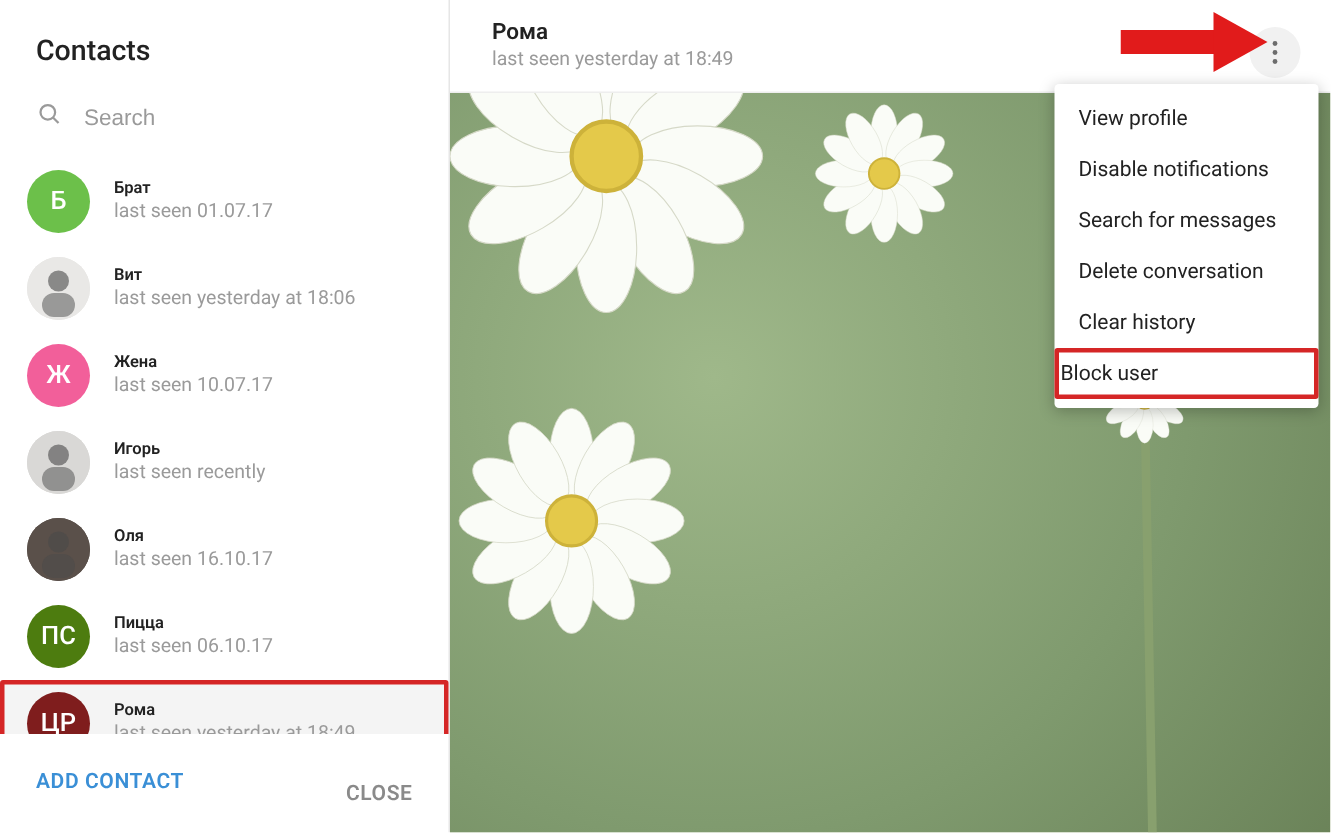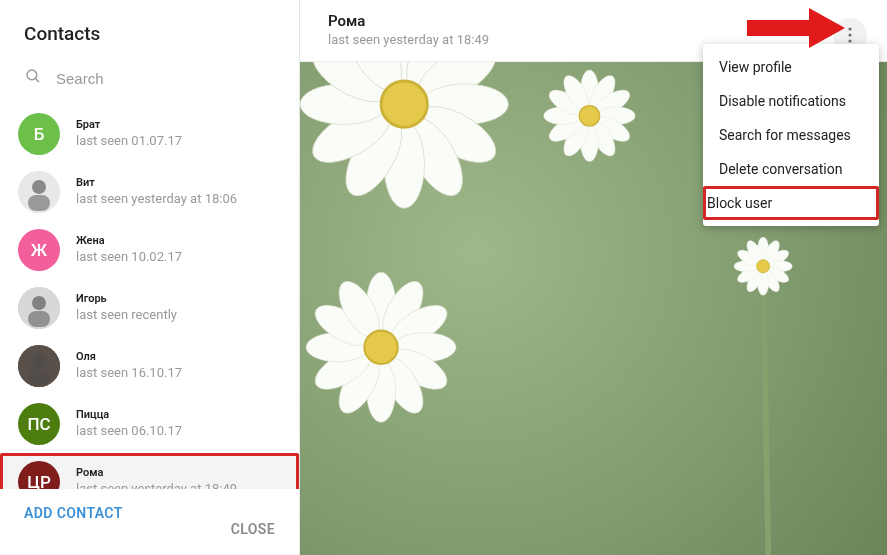--- a/index.html
+++ b/index.html
@@ -84,21 +84,21 @@
     line-height: 1.3;
   }
   .highlight-red {
     border: 3px solid #d52626;
     border-radius: 2px;
   }
   .contact.highlight-red { padding: 5px 13px 5px 15px; }
   .left-footer {
     display: flex;
     justify-content: space-between;
-    align-items: flex-start;
+    align-items: center;
     padding: 16px 24px 18px 24px;
     font-size: 14px;
     font-weight: 600;
     letter-spacing: .4px;
   }
   .footer-btn {
     color: #3a8fd6;
     cursor: pointer;
   }
   .footer-btn.muted { color: #8a8a8a; margin-top: 16px; }
@@ -148,21 +148,21 @@
     flex: 1;
     position: relative;
     background: linear-gradient(135deg, #7b9a6a 0%, #8fa87a 40%, #a8b888 80%);
     overflow: hidden;
   }
   .chat-bg svg { position: absolute; }
 
   
   .menu {
     position: absolute;
-    top: 44px;
+    top: 56px;
     right: 8px;
     width: 176px;
     background: #fff;
     border-radius: 3px;
     box-shadow: 0 2px 10px rgba(0,0,0,.25);
     z-index: 20;
     padding: 6px 0;
   }
   .menu-item {
     padding: 9px 16px;
@@ -219,21 +219,21 @@
         </div>
         <div class="contact-text">
           <div class="contact-name">Вит</div>
           <div class="contact-status">last seen yesterday at 18:06</div>
         </div>
       </div>
       <div class="contact">
         <div class="avatar" style="background: rgb(242, 95, 154);">Ж</div>
         <div class="contact-text">
           <div class="contact-name">Жена</div>
-          <div class="contact-status">last seen 10.02.17</div>
+          <div class="contact-status">last seen 10.07.17</div>
         </div>
       </div>
       <div class="contact">
         <div class="avatar" style="background: rgb(217, 216, 214);">
           <svg width="42" height="42" viewBox="0 0 42 42">
             <rect width="42" height="42" fill="#d9d8d6"></rect>
             <circle cx="21" cy="16" r="7" fill="#4a4a4a" opacity=".6"></circle>
             <rect x="10" y="24" width="22" height="16" rx="8" fill="#4a4a4a" opacity=".5"></rect>
           </svg>
         </div>
@@ -335,15 +335,16 @@
       <use href="#daisy" transform="translate(400 210) scale(0.35)"></use>
     </svg>
   </div>
 
   <div class="menu">
 
   <div class="menu-item">View profile</div>
       <div class="menu-item">Disable notifications</div>
       <div class="menu-item">Search for messages</div>
       <div class="menu-item">Delete conversation</div>
+      <div class="menu-item">Clear history</div>
       <div class="menu-item highlight-red">Block user</div>
     </div>
 </div>
 
 </body></html>

